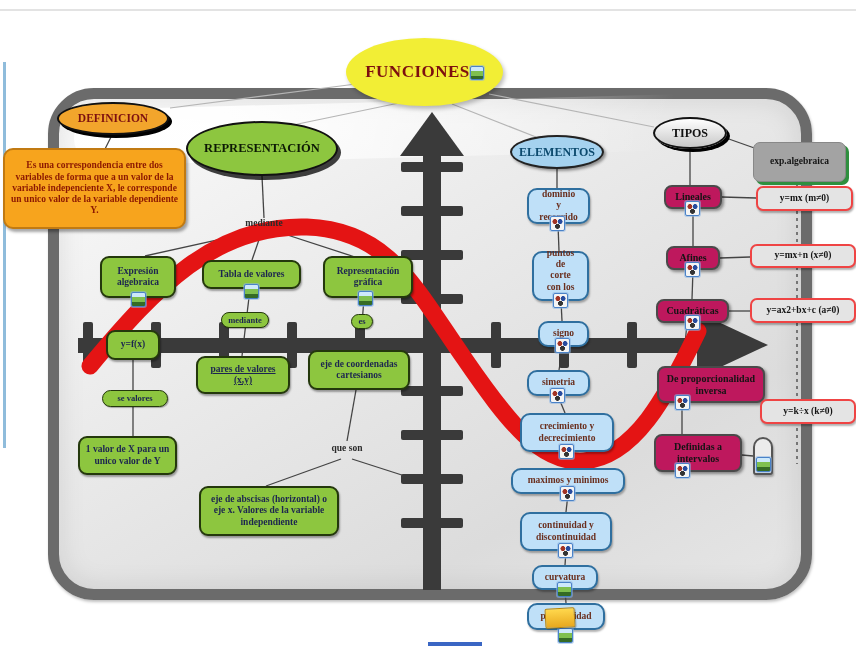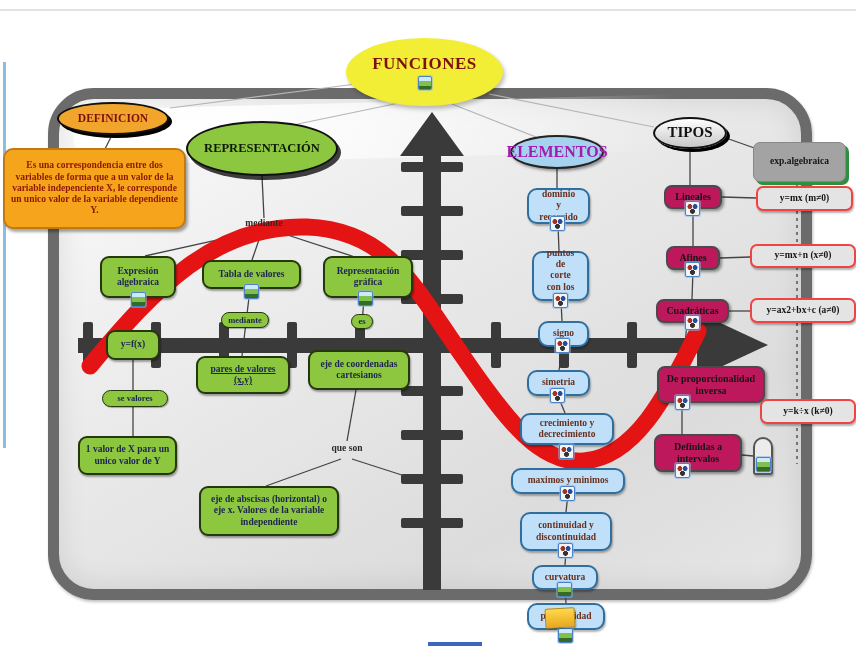--- a/index.html
+++ b/index.html
@@ -154,21 +154,21 @@
       <rect x="287" y="322" width="10" height="46" rx="2"></rect>
       <rect x="355" y="322" width="10" height="46" rx="2"></rect>
       <rect x="491" y="322" width="10" height="46" rx="2"></rect>
       <rect x="559" y="322" width="10" height="46" rx="2"></rect>
       <rect x="627" y="322" width="10" height="46" rx="2"></rect>
     </g>
 
     <path d="M 90 366 C 155 288, 215 224, 307 227 C 388 230, 414 286, 464 358 C 508 422, 540 464, 584 461 C 634 457, 666 398, 698 331" fill="none" stroke="#e41414" stroke-width="17" stroke-linecap="round"></path>
   </svg>
 
-  <div class="node ellipse" style="left:346px; top:38px; width:157px; height:68px; background:#f2ee35; color:#7d0f0f; font-size:17px; letter-spacing:0.5px; flex-direction:column; box-shadow:2px 3px 4px rgba(0,0,0,0.25);">
+  <div class="node ellipse" style="left:346px; top:38px; width:157px; height:68px; background:#f2ee35; color:#7d0f0f; font-size:17px; letter-spacing:0.5px; flex-direction:row; box-shadow:2px 3px 4px rgba(0,0,0,0.25);">
     <span>FUNCIONES</span>
     <span class="att-icon pic" style="position:static; margin-top:2px; width:14px; height:14px;"></span>
   </div>
 
   <div class="node ellipse" style="left:57px; top:102px; width:112px; height:33px; background:#f2a52c; border:2px solid #111; color:#7d1010; font-size:11.5px; box-shadow:3px 3px 0 #000;">
     <span>DEFINICION</span>
   </div>
   <div class="node orangebox" style="left:3px; top:148px; width:183px; height:81px;">
     <span>Es una correspondencia entre dos variables de forma que a un valor de la variable indepenciente X, le corresponde un unico valor de la variable dependiente Y.</span>
   </div>
@@ -184,34 +184,34 @@
   <div class="node green" style="left:106px; top:330px; width:54px; height:30px;">y=f(x)</div>
   <div class="node chip" style="left:221px; top:312px; width:48px; height:16px;">mediante</div>
   <div class="node chip" style="left:351px; top:314px; width:22px; height:15px;">es</div>
   <div class="node green" style="left:196px; top:356px; width:94px; height:38px;text-decoration:underline;">pares de valores (x,y)</div>
   <div class="node green" style="left:308px; top:350px; width:102px; height:40px;">eje de coordenadas cartesianos</div>
   <div class="node chip" style="left:102px; top:390px; width:66px; height:17px; border-radius:9px;">se valores</div>
   <div class="node green" style="left:78px; top:436px; width:99px; height:39px;">1 valor de X para un unico valor de Y</div>
   <div class="plainlabel" style="left:325px; top:443px; width:44px;">que son</div>
   <div class="node green" style="left:199px; top:486px; width:140px; height:50px;">eje de abscisas (horizontal) o eje x. Valores de la variable independiente</div>
 
-  <div class="node ellipse" style="left:510px; top:135px; width:94px; height:34px; background:#a5d2ef; border:2px solid #222; color:#a21caf; font-size:16px; box-shadow:2px 2px 3px rgba(0,0,0,0.4);">
+  <div class="node ellipse" style="left:510px; top:135px; width:94px; height:34px; background:#a5d2ef; border:2px solid #222; color:#0c4a6e; font-size:12px; box-shadow:2px 2px 3px rgba(0,0,0,0.4);">
     <span>ELEMENTOS</span>
   </div>
   <div class="node blue" style="left:527px; top:188px; width:63px; height:36px;">dominio y recorrido</div>
   <div class="node blue" style="left:532px; top:251px; width:57px; height:50px;">puntos de corte con los ejes</div>
   <div class="node blue" style="left:538px; top:321px; width:51px; height:26px;">signo</div>
   <div class="node blue" style="left:527px; top:370px; width:63px; height:26px;">simetria</div>
-  <div class="node blue" style="left:520px; top:413px; width:94px; height:32px;">crecimiento y decrecimiento</div>
+  <div class="node blue" style="left:520px; top:413px; width:94px; height:39px;">crecimiento y decrecimiento</div>
   <div class="node blue" style="left:511px; top:468px; width:114px; height:26px;">maximos y minimos</div>
   <div class="node blue" style="left:520px; top:512px; width:92px; height:39px;">continuidad y discontinuidad</div>
   <div class="node blue" style="left:532px; top:565px; width:66px; height:25px;">curvatura</div>
   <div class="node blue" style="left:527px; top:603px; width:78px; height:27px;">periodicidad</div>
 
-  <div class="node ellipse" style="left:653px; top:117px; width:74px; height:32px; background:linear-gradient(#ffffff,#c8c8c8); border:2px solid #111; color:#111; font-size:15px; box-shadow:3px 3px 0 #000;">
+  <div class="node ellipse" style="left:653px; top:117px; width:74px; height:32px; background:linear-gradient(#ffffff,#c8c8c8); border:2px solid #111; color:#111; font-size:12px; box-shadow:3px 3px 0 #000;">
     <span>TIPOS</span>
   </div>
   <div class="node formula" style="left:753px; top:142px; width:93px; height:40px; background:#a3a3a3; border:1px solid #888; box-shadow:3px 3px 0 #2f8f3f;">exp.algebraica</div>
 
   <div class="node graybox" style="left:664px; top:185px; width:58px; height:24px;">Lineales</div>
   <div class="node graybox" style="left:666px; top:246px; width:54px; height:24px;">Afines</div>
   <div class="node graybox" style="left:656px; top:299px; width:73px; height:24px;">Cuadráticas</div>
   <div class="node graybox" style="left:629px; top:366px; width:108px; height:37px;margin-left:28px;">De proporcionalidad inversa</div>
   <div class="node graybox" style="left:654px; top:434px; width:88px; height:38px;">Definidas a intervalos</div>
 

